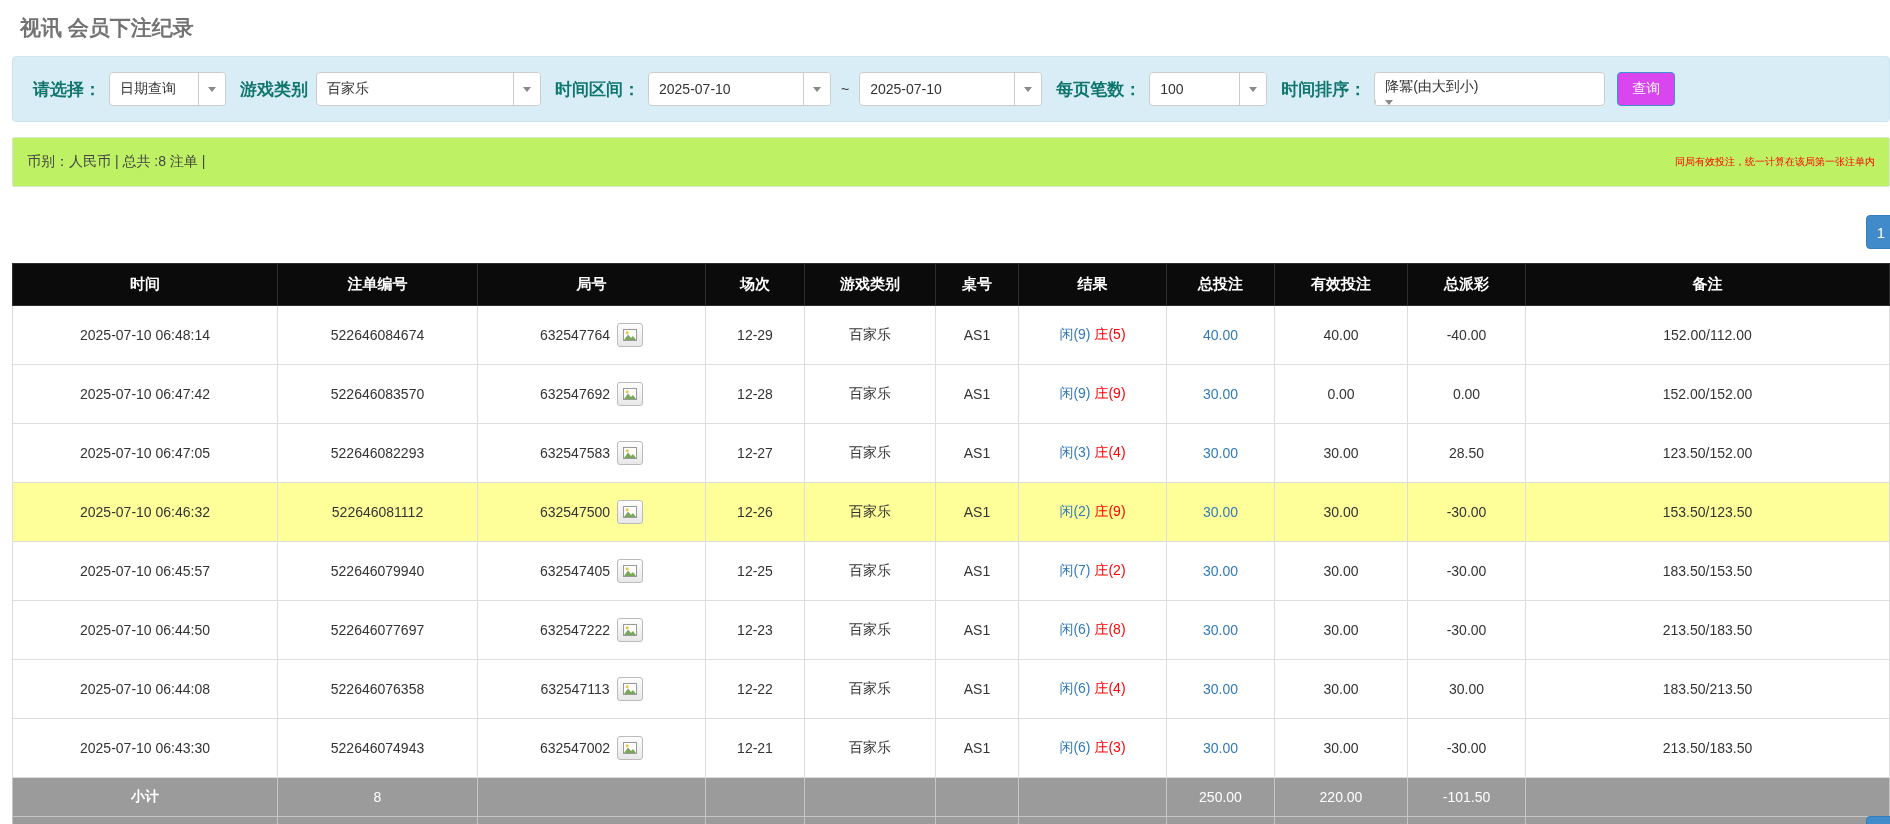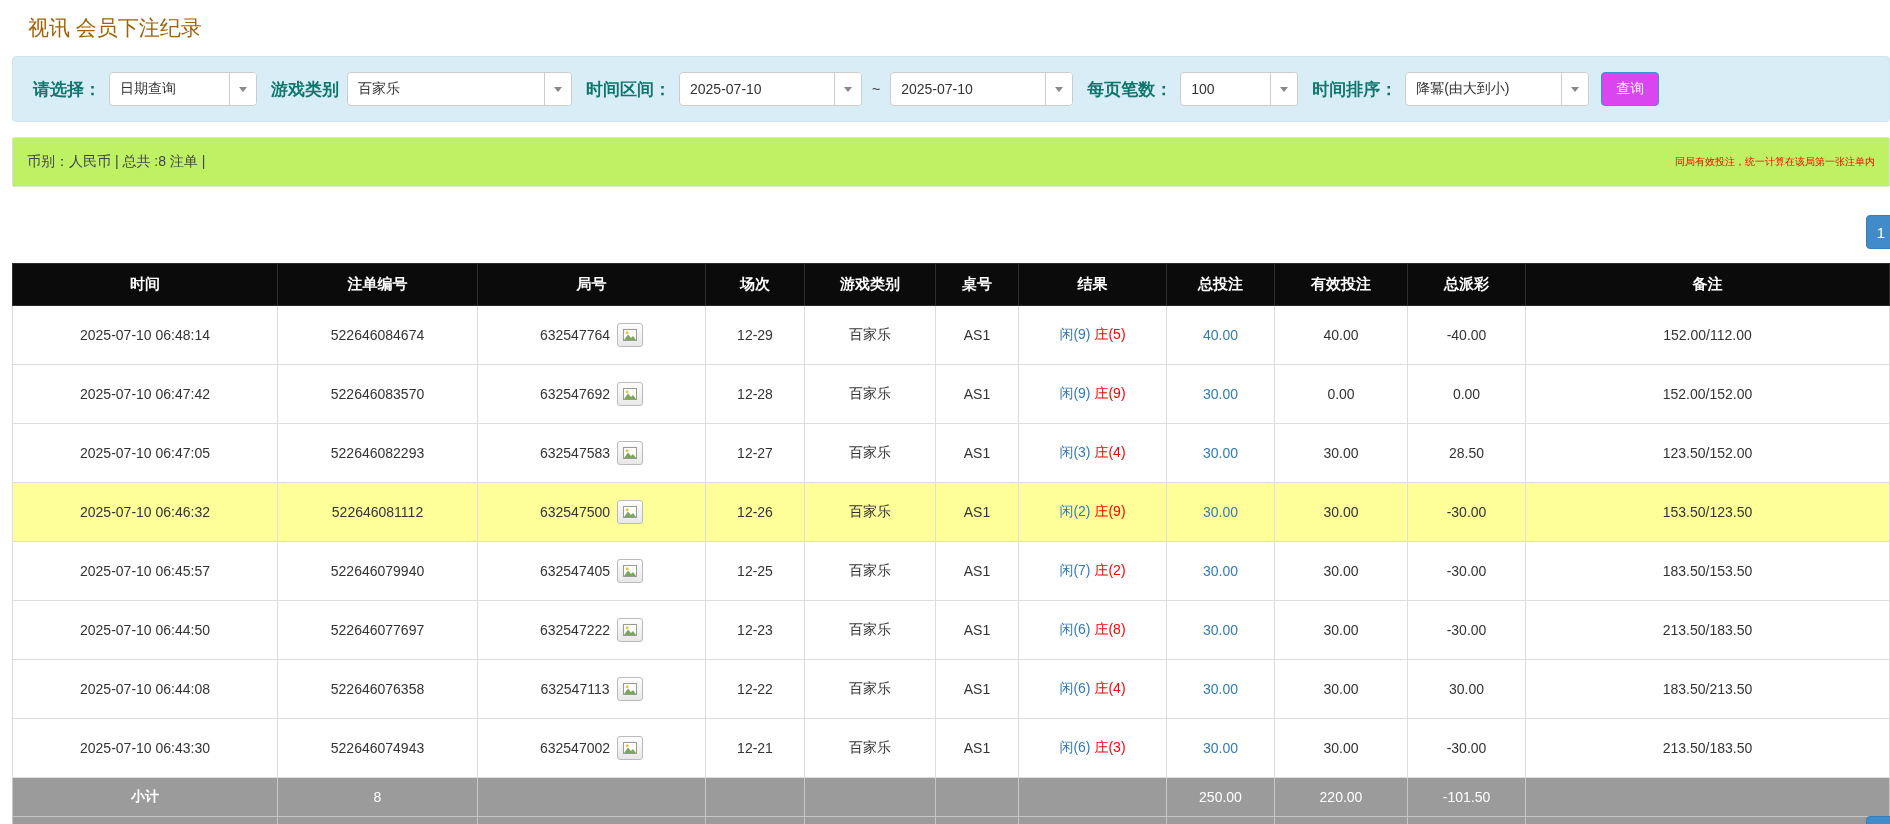--- a/index.html
+++ b/index.html
@@ -3,44 +3,44 @@
 <meta charset="utf-8">
 <style>
   html, body { margin: 0; padding: 0; overflow: hidden; }
   body {
     width: 1890px; height: 824px;
     font-family: "Liberation Sans", "DejaVu Sans", sans-serif;
     background: #fff; color: #333; position: relative;
   }
   .page { position: relative; width: 1890px; height: 824px; overflow: hidden; padding-left: 12px; box-sizing: border-box; }
 
-  h1.title { font-size: 21px; font-weight: 400; color: #a16207; margin: 14px 0 14px 16px; }
+  h1.title { font-size: 21px; font-weight: 700; color: #737373; margin: 14px 0 14px 8px; }
 
   
   .filter-bar {
     background: #d9edf7; border: 1px solid #cde6f2; border-radius: 4px;
     display: flex; align-items: center; padding: 15px 14px; gap: 8px;
     margin-right: 0; box-sizing: border-box;
   }
   .flabel { font-size: 17px; font-weight: bold; color: #0f766e; white-space: nowrap; margin-left: 6px; }
   .combo {
     display: inline-flex; align-items: stretch; background: #fff;
     border: 1px solid #ccc; border-radius: 4px; height: 34px; overflow: hidden; box-sizing: border-box;
   }
   .combo .val { flex: 1; display: flex; align-items: center; padding: 0 10px; font-size: 14px; color: #333; white-space: nowrap; }
   .combo .caret-btn {
     width: 26px; border-left: 1px solid #ccc; display: flex; align-items: center; justify-content: center;
     background: #fff; cursor: pointer;
   }
   .caret { width: 0; height: 0; border-left: 4px solid transparent; border-right: 4px solid transparent; border-top: 5px solid #888; }
-  .w-select { width: 148px; }
+  .w-select { width: 117px; }
   .w-game   { width: 225px; }
   .w-date   { width: 183px; }
   .w-size   { width: 118px; }
-  .w-sort   { width: 184px; }
+  .w-sort   { width: 231px; flex-direction: column; }
   .tilde { font-size: 14px; color: #333; padding: 0 2px; }
   .search-btn {
     height: 34px; padding: 0 14px; background: #d946ef; border: 1px solid #3a93cc;
     border-radius: 4px; color: #fff; font-size: 14px; cursor: pointer; margin-left: 4px;
     font-family: inherit;
   }
 
   
   .notice-bar {
     background: #bef264; border: 1px solid #d6e9c6; border-radius: 2px;

